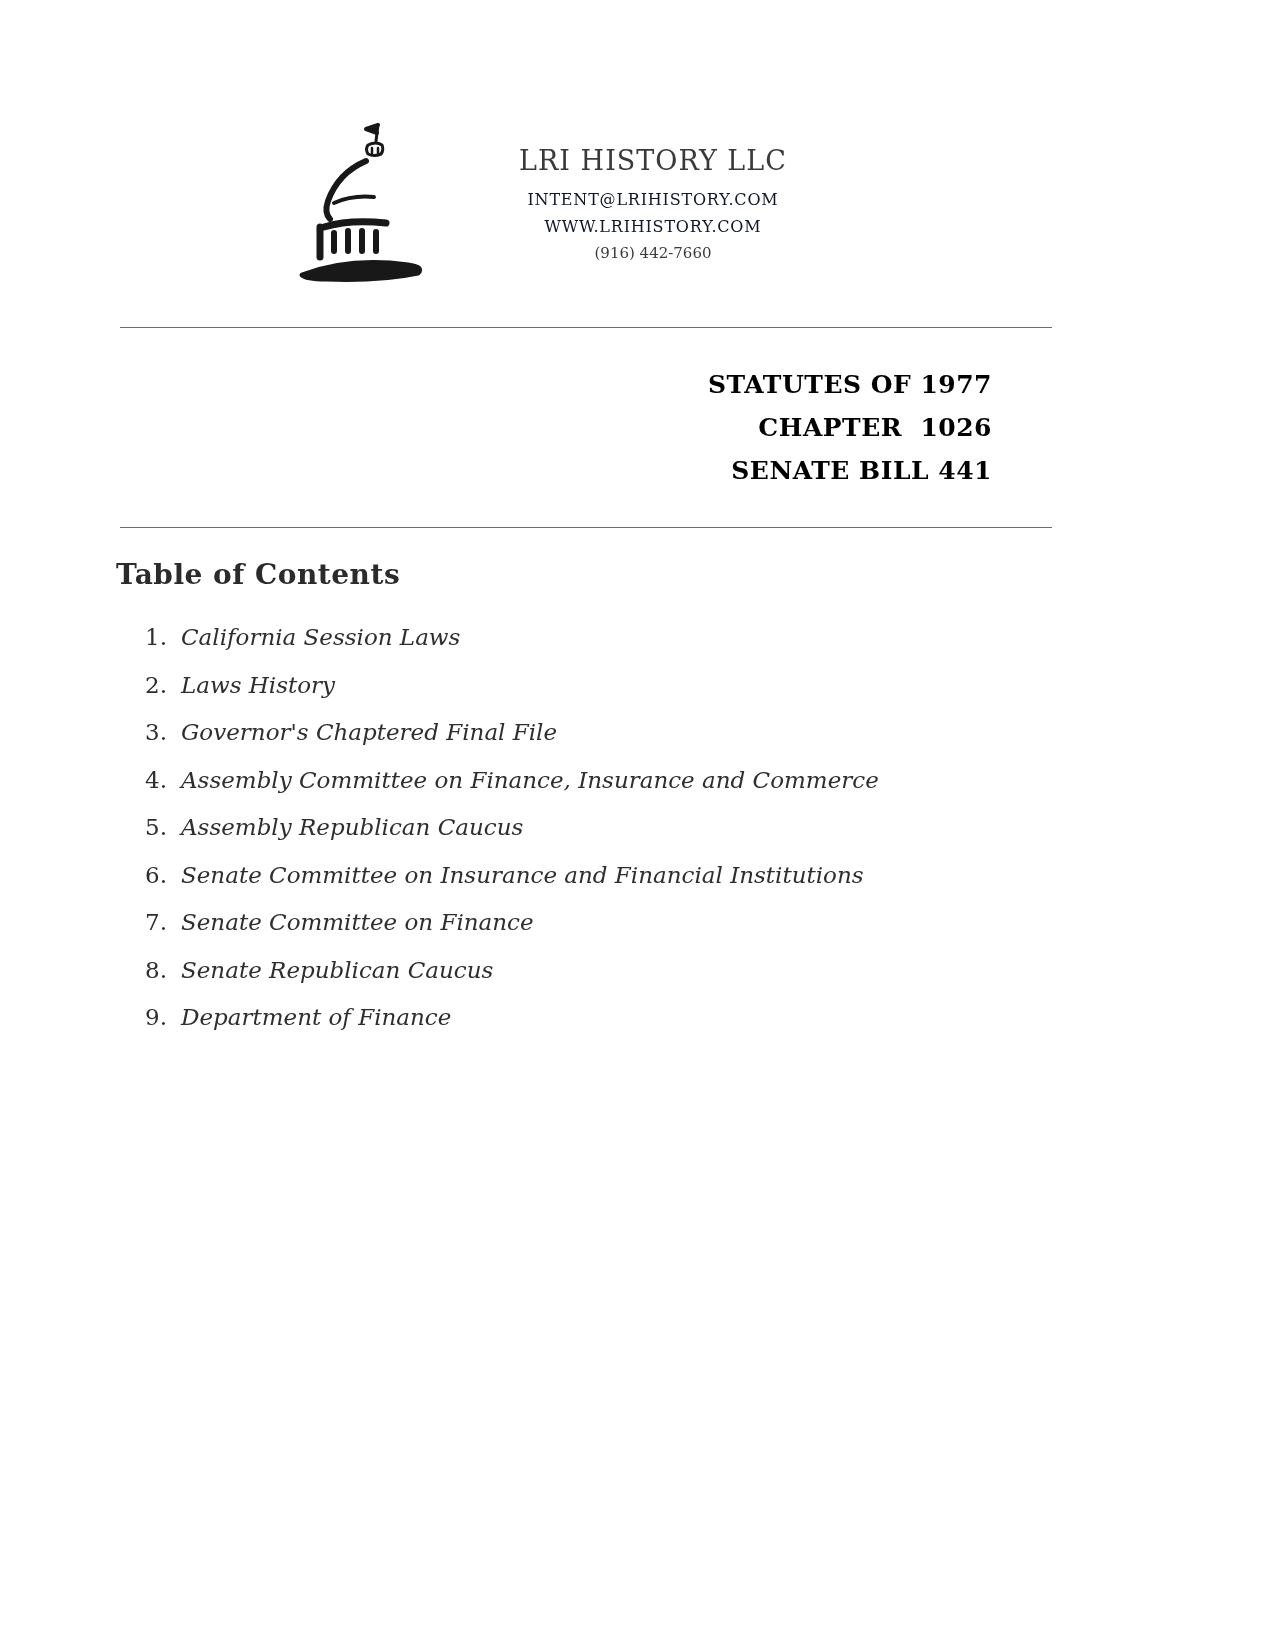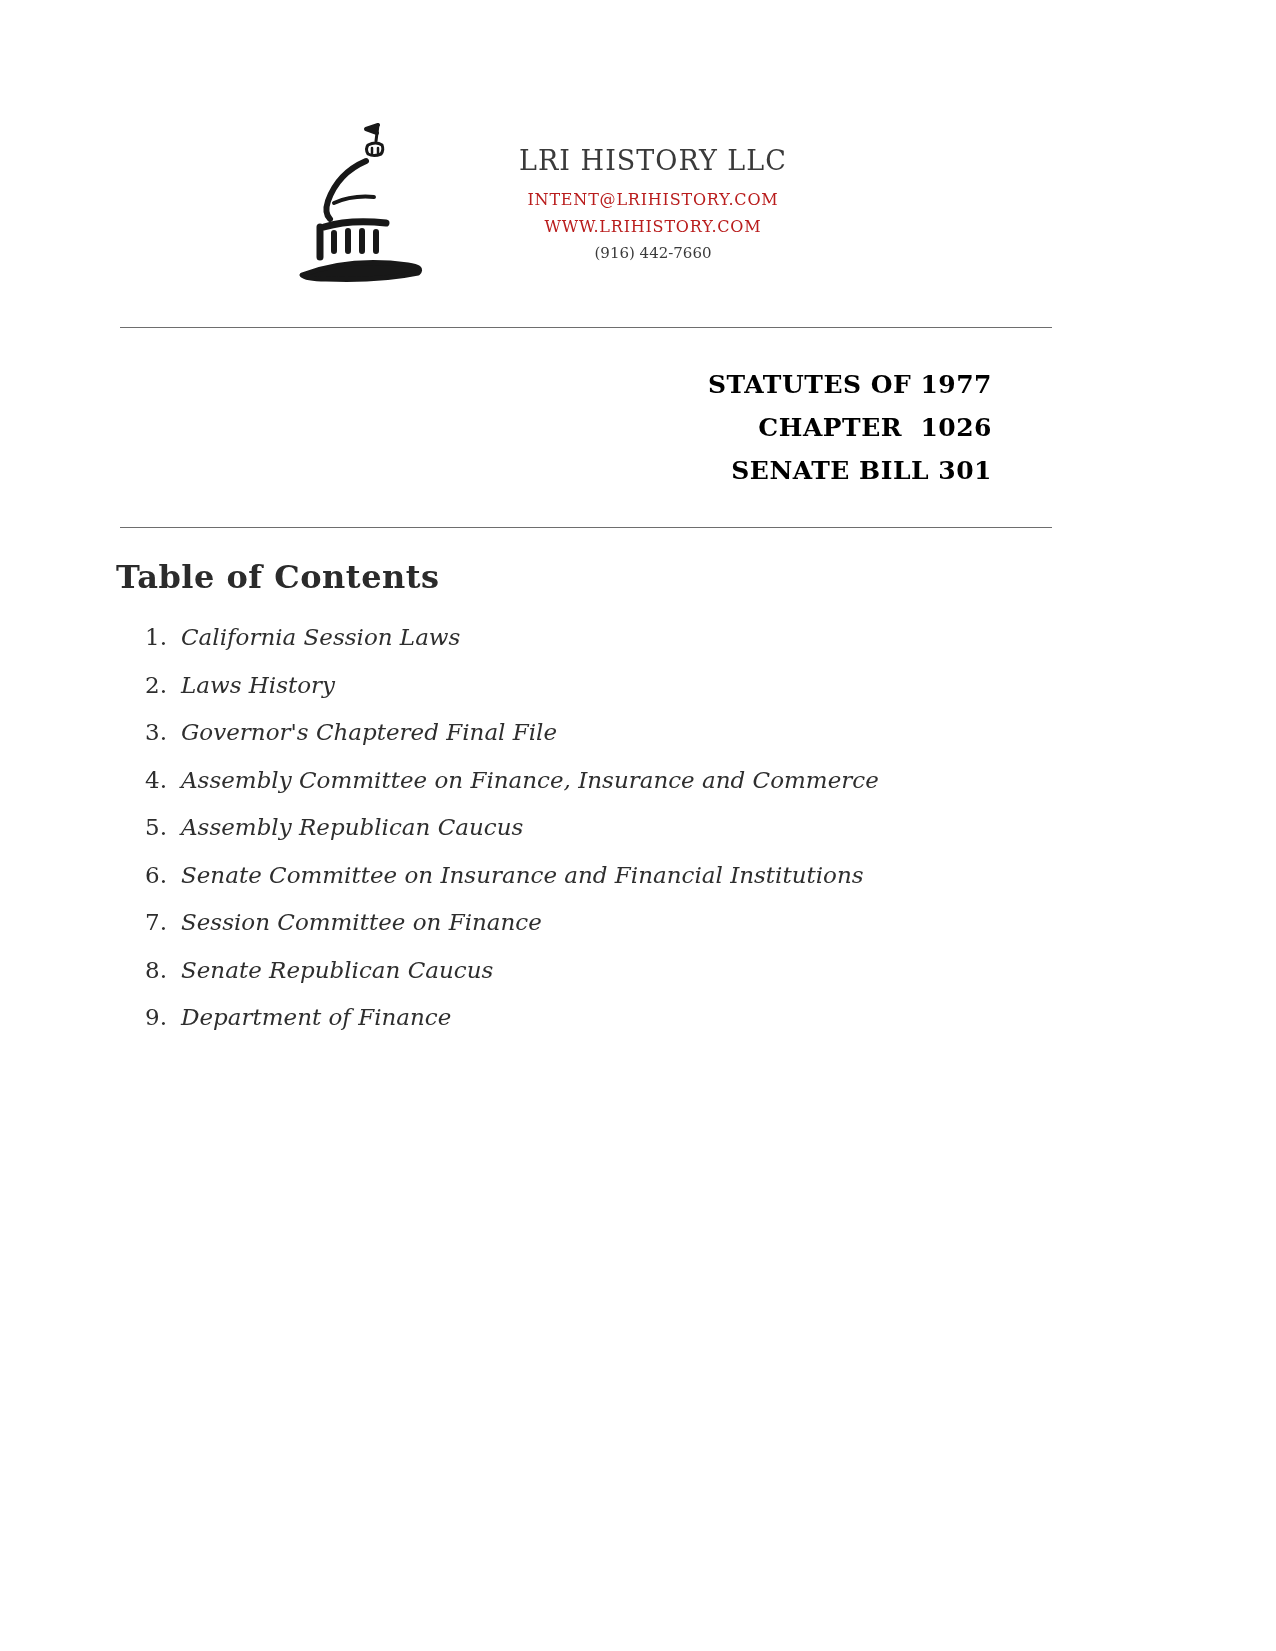--- a/index.html
+++ b/index.html
@@ -39,21 +39,21 @@
   .org-name {
     font-size: 27px;
     letter-spacing: 1px;
     color: #3a3a3a;
     margin-bottom: 14px;
     white-space: nowrap;
   }
   .org-email, .org-web {
     font-size: 16px;
     letter-spacing: 0.8px;
-    color: #b91c1c;
+    color: #0f172a;
     margin-bottom: 8px;
   }
   .org-phone {
     font-size: 15px;
     color: #3a3a3a;
   }
   
   .rule {
     position: absolute;
     left: 120px;
@@ -77,21 +77,21 @@
     font-weight: bold;
     letter-spacing: 0.5px;
     margin-bottom: 14px;
     white-space: pre;
   }
   
   .toc-title {
     position: absolute;
     top: 558px;
     left: 116px;
-    font-size: 32px;
+    font-size: 28px;
     font-weight: bold;
     color: #2b2b2b;
     letter-spacing: 0.5px;
   }
   .toc-list {
     position: absolute;
     top: 624px;
     left: 145px;
     width: 900px;
     list-style: none;
@@ -145,21 +145,21 @@
       <div class="org-phone">(916) 442-7660</div>
     </div>
   </div>
 
   <div class="rule rule-top"></div>
   <div class="rule rule-bottom"></div>
 
   <div class="title-block">
     <div class="title-line">STATUTES OF 1977</div>
     <div class="title-line">CHAPTER  1026</div>
-    <div class="title-line">SENATE BILL 301</div>
+    <div class="title-line">SENATE BILL 441</div>
   </div>
 
   <div class="toc-title">Table of Contents</div>
 
   <ol class="toc-list">
     <li class="toc-item">
       <span class="toc-num">1.</span>
       <span class="toc-text">California Session Laws</span>
     </li>
 
@@ -183,21 +183,21 @@
       <span class="toc-text">Assembly Republican Caucus</span>
     </li>
 
     <li class="toc-item">
       <span class="toc-num">6.</span>
       <span class="toc-text">Senate Committee on Insurance and Financial Institutions</span>
     </li>
 
     <li class="toc-item">
       <span class="toc-num">7.</span>
-      <span class="toc-text">Session Committee on Finance</span>
+      <span class="toc-text">Senate Committee on Finance</span>
     </li>
 
     <li class="toc-item">
       <span class="toc-num">8.</span>
       <span class="toc-text">Senate Republican Caucus</span>
     </li>
 
     <li class="toc-item">
       <span class="toc-num">9.</span>
       <span class="toc-text">Department of Finance</span>

